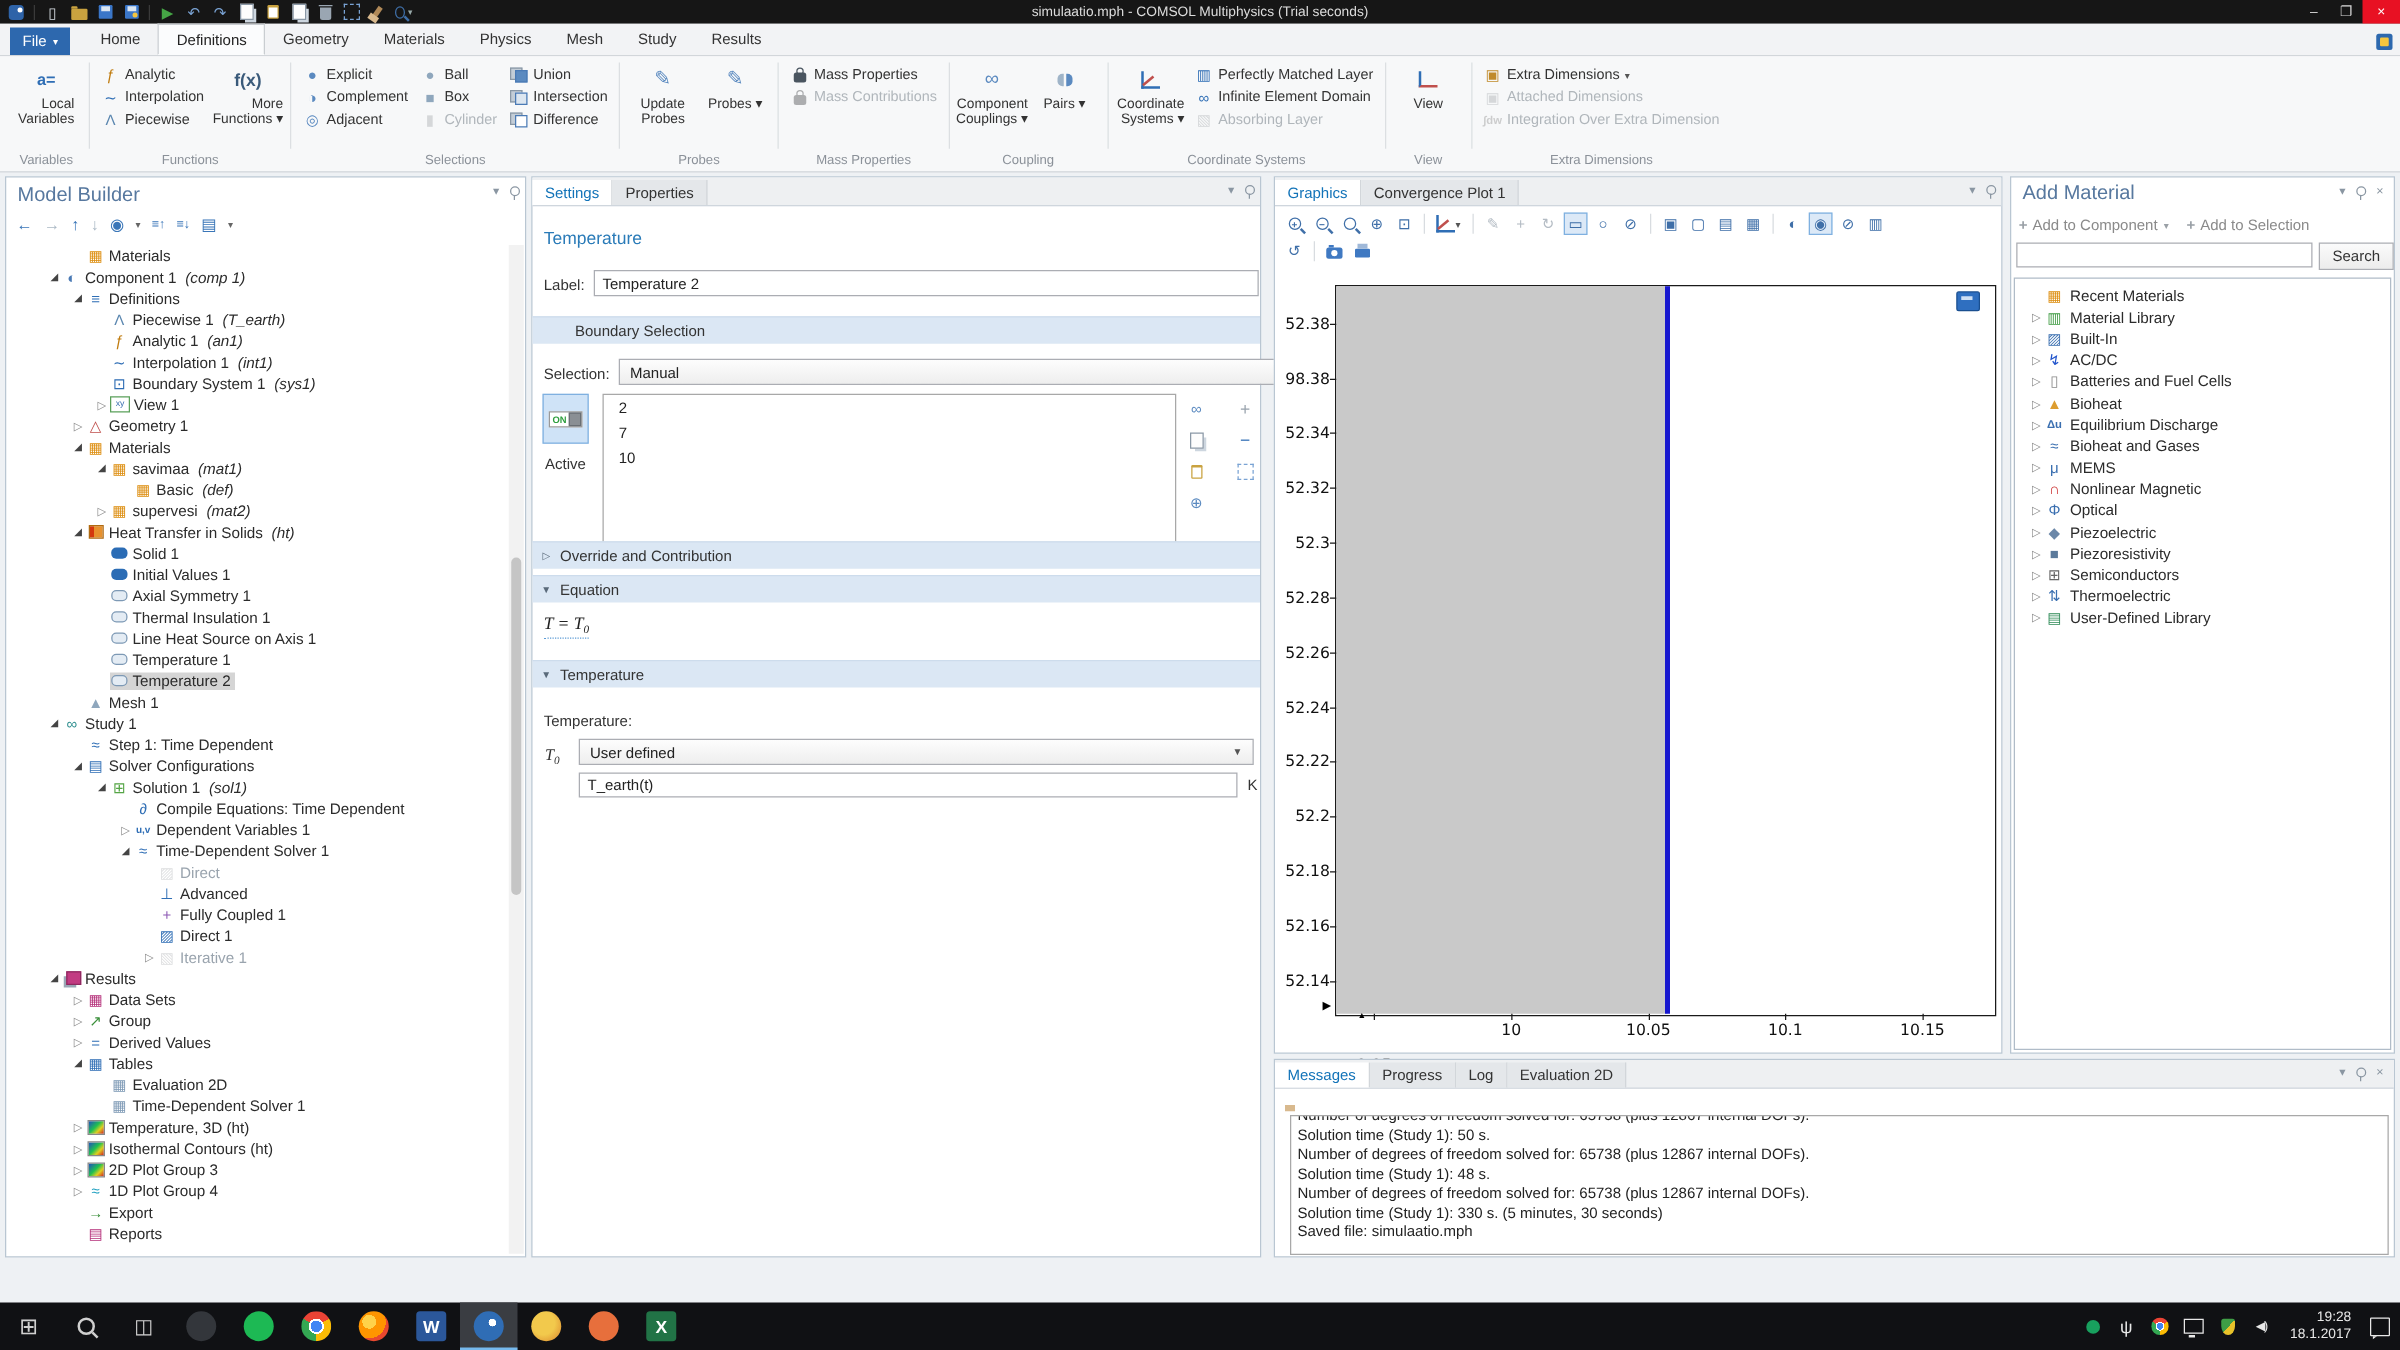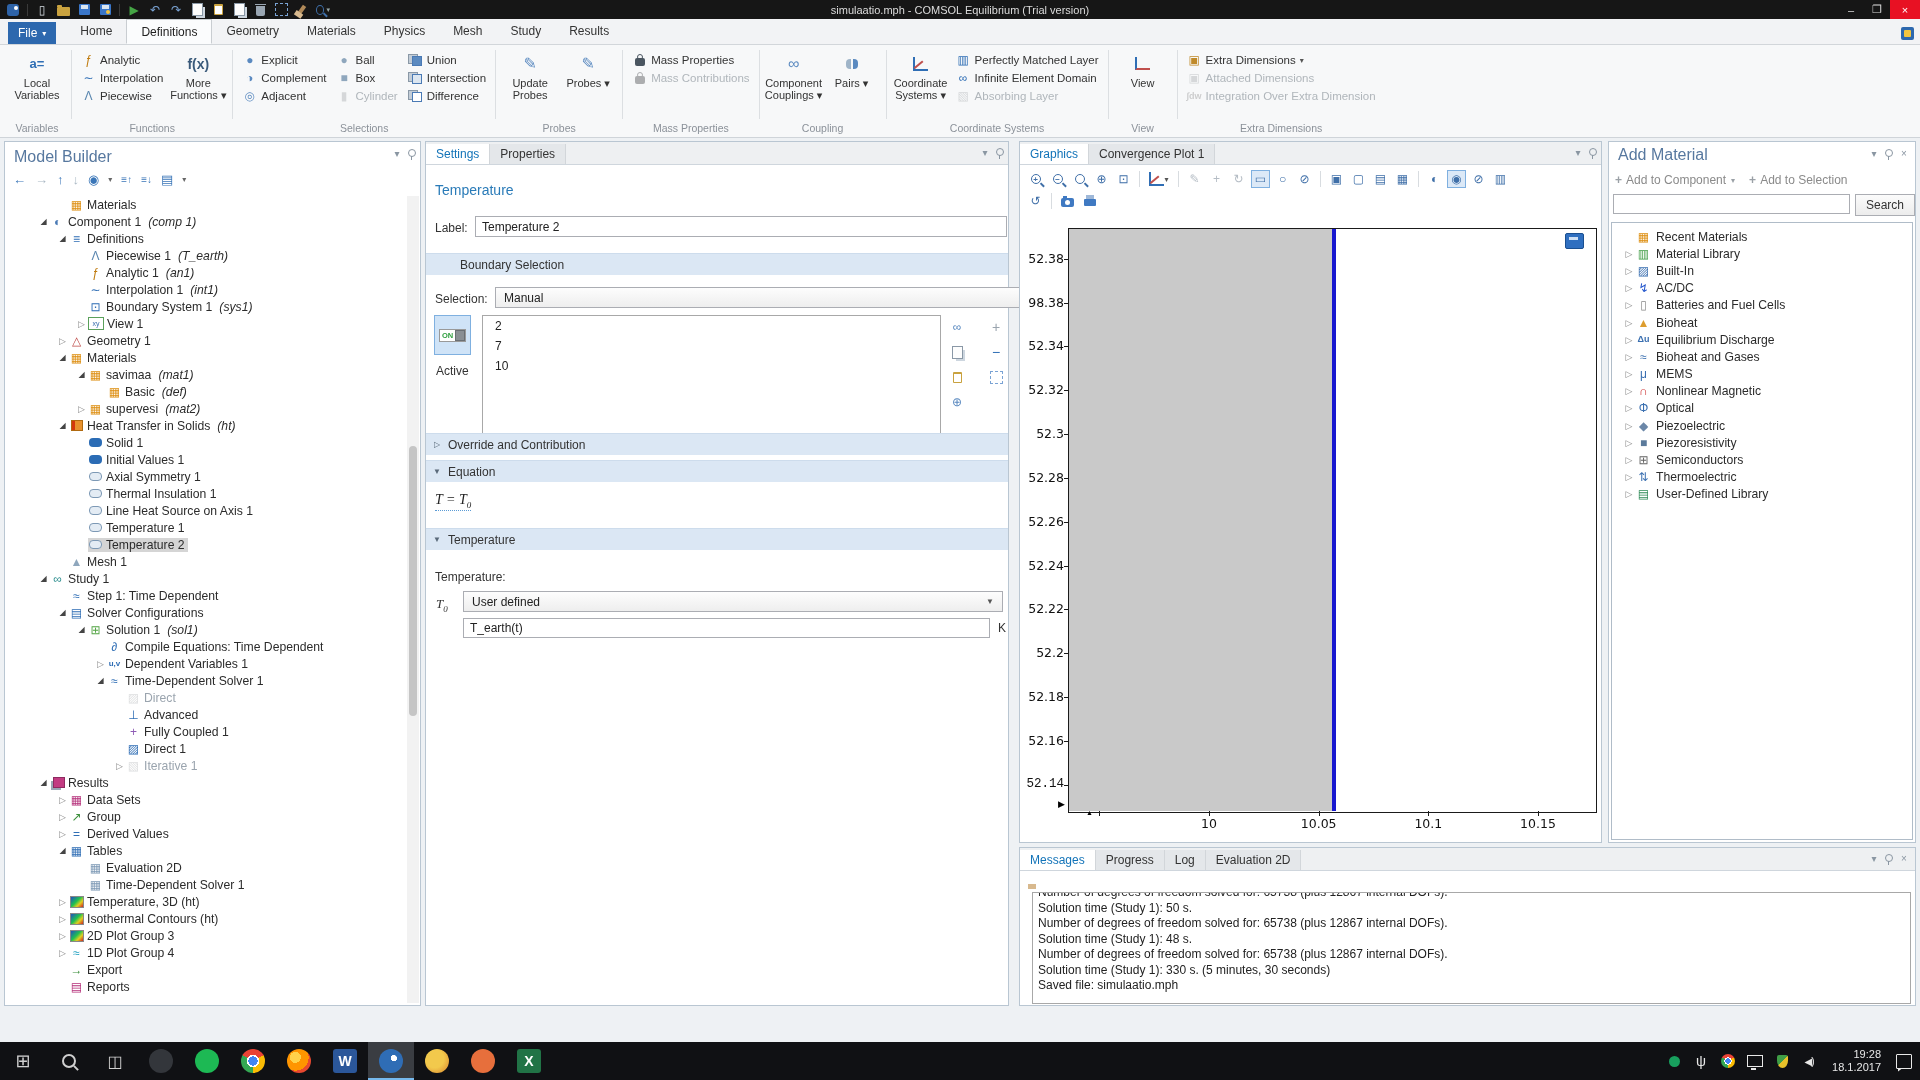--- a/index.html
+++ b/index.html
@@ -23,21 +23,21 @@
   .rtab.active{background:#fbfcfd;border:1px solid #c9cdd1;border-bottom:1px solid #fbfcfd;color:#222;}
   #help-ic{margin-left:auto;margin-right:6px;margin-bottom:4px;width:13px;height:13px;background:#2d68ae;border-radius:2px;position:relative;}
   #help-ic::after{content:"";position:absolute;left:3px;top:3px;width:7px;height:7px;background:#f4c53f;border-radius:1px;}
   #ribbon-body{position:absolute;left:0;top:45px;width:1920px;height:93px;background:#f7f8f9;border-bottom:1px solid #cfd4d9;display:flex;align-items:stretch;padding-left:4px;box-sizing:border-box;}
   .rgroup{display:flex;flex-direction:column;padding:3px 4px 0;}
   .rgrow{display:flex;flex:1;gap:2px;align-items:flex-start;}
   .rglabel{font-size:10.5px;color:#8b9199;text-align:center;padding:0 2px 3px;}
   .gsep{width:1px;background:#dcdfe2;margin:5px 1px 18px;}
   .bbtn{display:flex;flex-direction:column;align-items:center;width:58px;padding-top:2px;}
   .bbtn .bbico{height:27px;display:flex;align-items:center;justify-content:center;}
-  .bbtn .bbtxt{font-size:11px;color:#333;text-align:center;line-height:12px;}
+  .bbtn .bbtxt{font-size:11px;color:#333;text-align:right;line-height:12px;}
   .scol{display:flex;flex-direction:column;justify-content:flex-start;padding-top:3px;}
   .sbtn{display:flex;align-items:center;height:18px;gap:4px;font-size:11.5px;color:#333;padding:0 4px;white-space:nowrap;}
   .sbtn.dis,.bbtn.dis .bbtxt{color:#b0b6bb;}
   .dis .ic{opacity:.45;filter:grayscale(.8);}
   .car{font-size:8px;color:#555;}
   
   .ic{display:inline-flex;align-items:center;justify-content:center;width:15px;height:14px;font-size:12px;line-height:1;flex:0 0 auto;}
   .ic.txt{font-size:8px;font-weight:bold;}
   .pill-f{width:13px;height:9px;border-radius:4px;background:#2b6cb5;}
   .pill-o{width:13px;height:9px;border-radius:4px;background:#e4ecf4;border:1px solid #7d99b5;box-sizing:border-box;}
@@ -214,21 +214,21 @@
           <span class="dashedsq"></span>
         </span>
         <span class="qi">
           <span class="brush"></span>
         </span>
         <span class="qi">
           <span class="mag"></span>
           <span style="font-size: 7px; color: rgb(153, 170, 170); margin-left: 2px;">▾</span>
         </span>
       </div>
-    <div id="title-text">simulaatio.mph - COMSOL Equilibrium (Trial version)</div>
+    <div id="title-text">simulaatio.mph - COMSOL Multiphysics (Trial seconds)</div>
     <div id="winctl">
       <div class="wbtn">–</div>
       <div class="wbtn">❐</div>
       <div class="wbtn close">×</div>
     </div>
   </div>
 
   <div id="tabrow">
     <div class="filebtn">
         <span>File</span>
@@ -1048,21 +1048,21 @@
         <div class="ytick" style="left: 0px; top: 415.526px;">52.24</div>
         <div class="tickmark" style="left: 44px; top: 423.526px; width: 5px; height: 1px;"></div>
         <div class="ytick" style="left: 0px; top: 459.361px;">52.22</div>
         <div class="tickmark" style="left: 44px; top: 467.361px; width: 5px; height: 1px;"></div>
         <div class="ytick" style="left: 0px; top: 503.195px;">52.2</div>
         <div class="tickmark" style="left: 44px; top: 511.195px; width: 5px; height: 1px;"></div>
         <div class="ytick" style="left: 0px; top: 547.03px;">52.18</div>
         <div class="tickmark" style="left: 44px; top: 555.03px; width: 5px; height: 1px;"></div>
         <div class="ytick" style="left: 0px; top: 590.865px;">52.16</div>
         <div class="tickmark" style="left: 44px; top: 598.865px; width: 5px; height: 1px;"></div>
-        <div class="ytick" style="left: 0px; top: 634.699px; font-family: Liberation Mono, monospace;">52.14</div>
+        <div class="ytick" style="left: 0px; top: 634.699px;">52.14</div>
         <div class="tickmark" style="left: 44px; top: 642.699px; width: 5px; height: 1px;"></div>
         <div class="xtick" style="left: 49.3612px; top: 702px;">9.95</div>
         <div class="tickmark" style="left: 79.3612px; top: 669px; width: 1px; height: 5px;"></div>
         <div class="xtick" style="left: 159.016px; top: 674px;">10</div>
         <div class="tickmark" style="left: 189.016px; top: 669px; width: 1px; height: 5px;"></div>
         <div class="xtick" style="left: 268.67px; top: 674px;">10.05</div>
         <div class="tickmark" style="left: 298.67px; top: 669px; width: 1px; height: 5px;"></div>
         <div class="xtick" style="left: 378.325px; top: 674px;">10.1</div>
         <div class="tickmark" style="left: 408.325px; top: 669px; width: 1px; height: 5px;"></div>
         <div class="xtick" style="left: 487.98px; top: 674px;">10.15</div>

